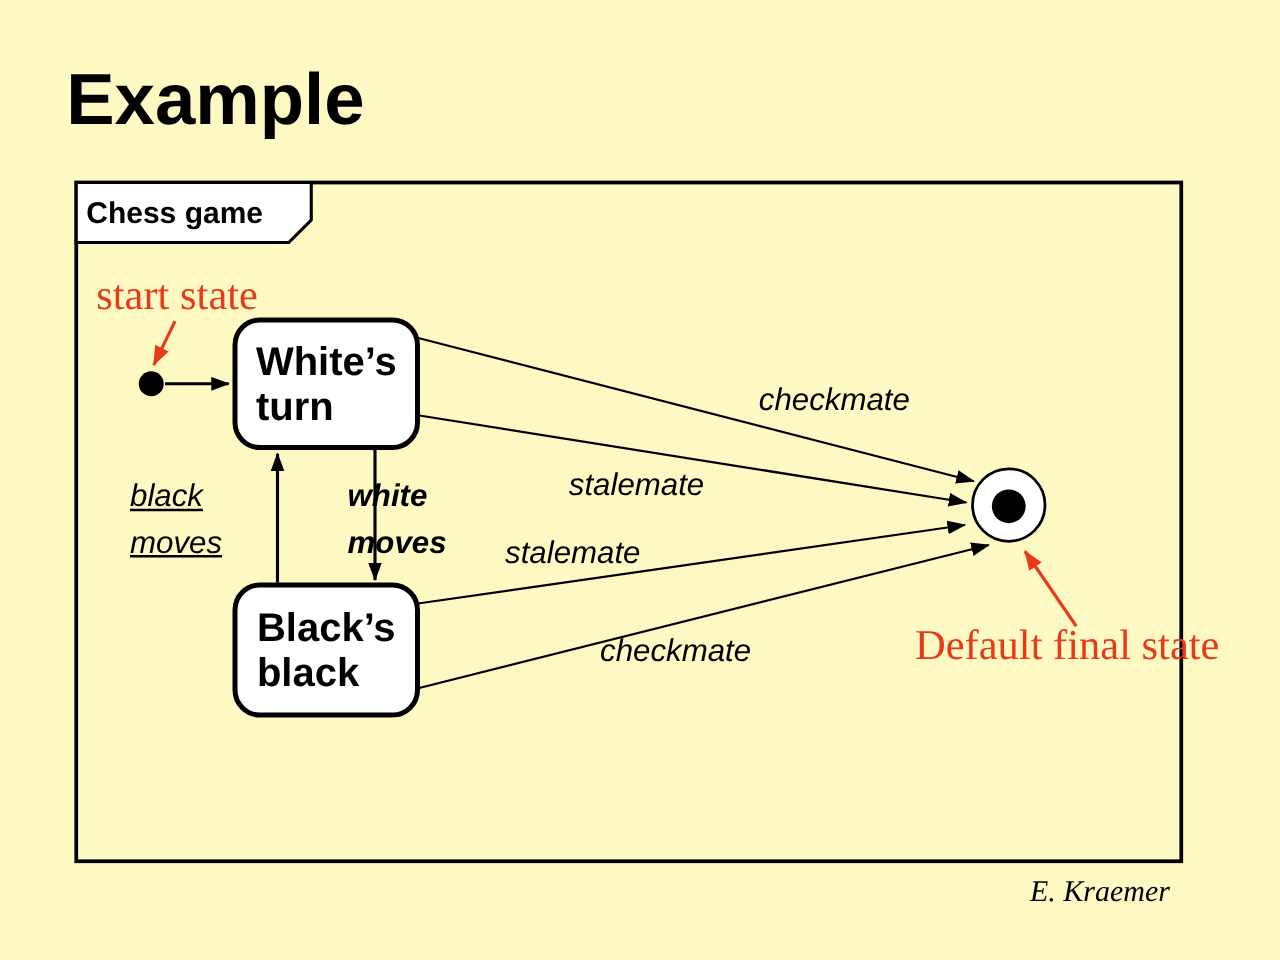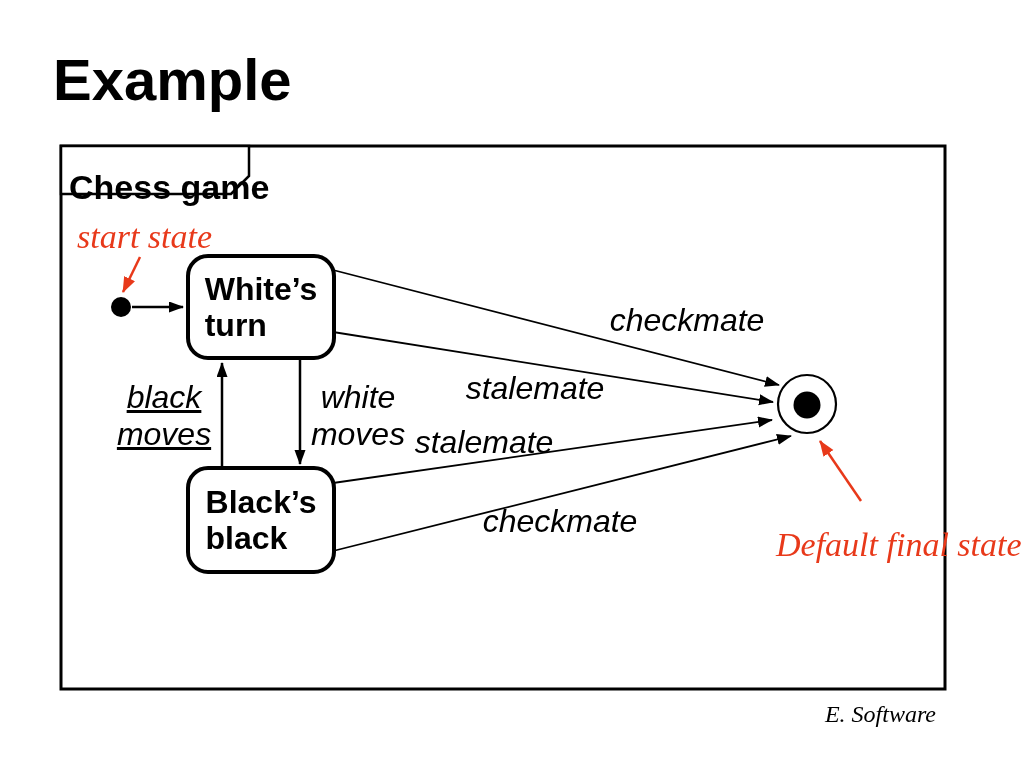--- a/index.html
+++ b/index.html
@@ -1,50 +1,50 @@
 <!DOCTYPE html>
 <html style="--red: #e8391a;"><head>
 <meta charset="utf-8">
 <style>
   html,body { margin:0; padding:0; background:#888; }
   .slide {
-    position:relative; width:1024px; height:768px; background:#ffffff;
+    position:relative; width:1024px; height:768px; background:#fef9c3;
     overflow:hidden; font-family:"Liberation Sans", sans-serif; color:#000;
   }
   .abs { position:absolute; }
   .slide-title {
     left:53px; top:50px; font-size:58px; font-weight:bold; line-height:1.05;
     letter-spacing:0px;
   }
   .frame-label {
-    left:69px; top:172px; font-size:34px; font-weight:bold; line-height:30px;
+    left:69px; top:156px; font-size:24px; font-weight:bold; line-height:30px;
   }
   .state-label {
     display:flex; align-items:center; justify-content:center;
     text-align:left; white-space:pre-line;
     font-size:32px; font-weight:bold; line-height:36px;
   }
   .whites-label { left:188px; top:256px; width:146px; height:102px; }
   .blacks-label { left:188px; top:468px; width:146px; height:104px; }
   .trans-label {
-    font-style:italic; font-size:32px; line-height:34px; text-align:center;
+    font-style:italic; font-size:25px; line-height:34px; text-align:left;
     white-space:pre-line;
   }
   .black-moves { left:104px; top:379px; width:120px; line-height:37px;text-decoration:underline; }
-  .white-moves { left:298px; top:379px; width:120px; line-height:37px; }
+  .white-moves { left:278px; top:379px; width:120px; line-height:37px;font-weight:bold; }
   .cm-top  { left:607px; top:303px; width:160px; }
   .sm-mid  { left:455px; top:371px; width:160px; }
   .sm-low  { left:404px; top:425px; width:160px; }
   .cm-bot  { left:480px; top:504px; width:160px; }
   .annotation {
-    font-family:"Liberation Serif", serif; font-style:italic;
+    font-family:"Liberation Serif", serif; 
     font-size:34px; line-height:38px; color:var(--red, #e8391a);
   }
   .start-state-label { left:77px; top:218px; }
-  .final-state-label { left:732px; top:526px;margin-left:44px; }
+  .final-state-label { left:732px; top:498px; }
   .footer {
     font-family:"Liberation Serif", serif; font-style:italic;
     font-size:24px; line-height:28px;
   }
   .footer-left  { left:85px; top:700px; }
   .footer-right { left:700px; top:700px; width:236px; text-align:right; }
   svg.diagram { position:absolute; left:0; top:0; }
 </style>
 </head>
 <body>
@@ -108,15 +108,15 @@
 
   <div class="abs trans-label sm-mid">stalemate</div>
 
   <div class="abs trans-label sm-low">stalemate</div>
 
   <div class="abs trans-label cm-bot">checkmate</div>
 
   <div class="abs annotation final-state-label">Default final state</div>
 
 
-  <div class="abs footer footer-right">E. Software</div>
+  <div class="abs footer footer-right">E. Kraemer</div>
 
 </div>
 
 </body></html>

